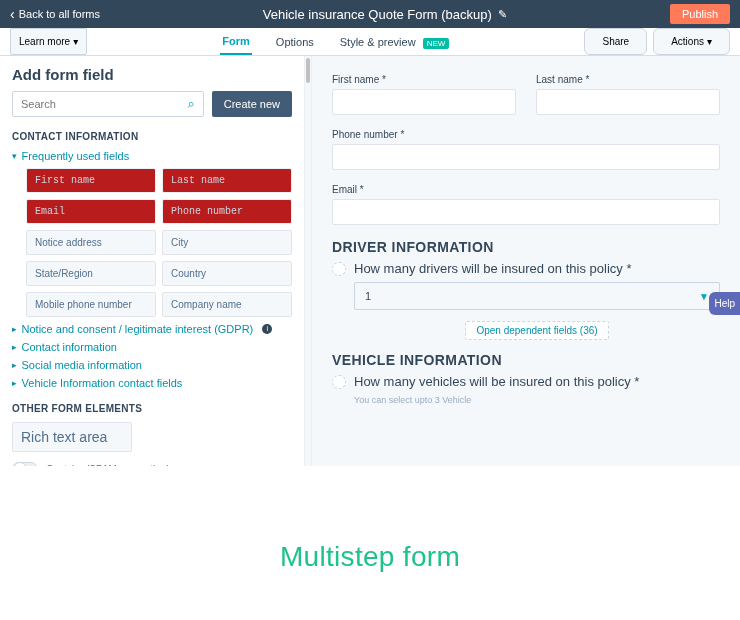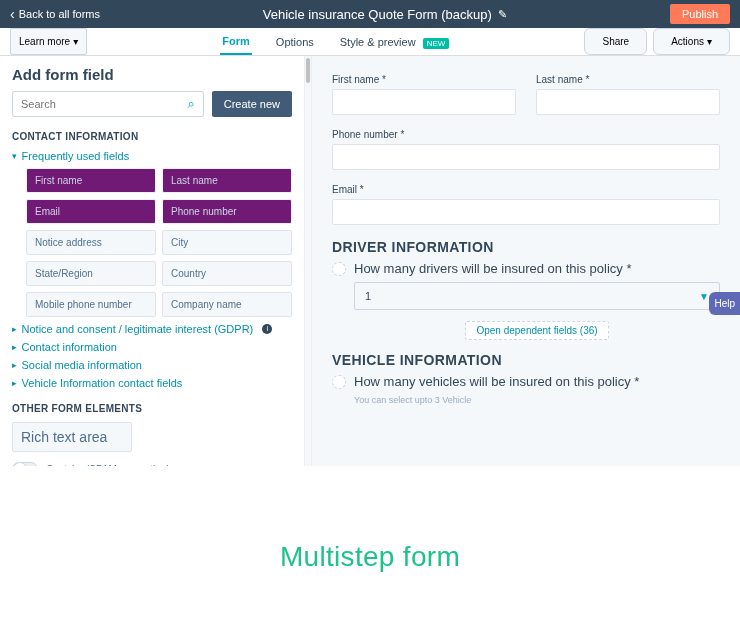--- a/index.html
+++ b/index.html
@@ -27,21 +27,21 @@
   .search-box input { border:none; outline:none; flex:1; font-size:11px; }
   .search-icon { color:#00a4bd; font-size:13px; }
   .create-btn { background:#425b76; color:#fff; border:none; padding: 0 12px; font-size:11px; border-radius:2px; height:26px;}
 
   .section-label { font-size:10px; color:#33475b; font-weight:600; letter-spacing:.3px; margin: 4px 0 8px 0; }
   .expand-row { display:flex; align-items:center; gap:5px; color:#0091ae; font-size:11px; margin: 6px 0; cursor:pointer;}
   .chev { font-size:9px; display:inline-block; }
 
   .field-grid { display:grid; grid-template-columns: 1fr 1fr; gap:6px; margin: 6px 0 6px 14px; }
   .field-chip { border:1px solid #dfe3eb; background:#f5f8fa; color:#516f90; font-size:10px; padding: 6px 8px; border-radius:2px; cursor:grab;}
-  .field-chip.disabled { background:#701a75; color:#cbd6e2; border-color:#eaf0f6;}
+  .field-chip.disabled { background:#b91c1c; color:#cbd6e2; border-color:#eaf0f6;font-family:Liberation Mono, monospace;}
 
   .other-grid { margin-top:6px; }
   .rich-chip { border:1px solid #dfe3eb; background:#f5f8fa; font-size:14px; padding:6px 8px; border-radius:2px; width:120px; color:#516f90;}
   .captcha-row { display:flex; align-items:center; gap:8px; margin-top:10px; font-size:10px; color:#516f90;}
   .toggle { width:26px; height:14px; background:#eaf0f6; border:1px solid #cbd6e2; border-radius:7px; position:relative;}
   .toggle::after { content:""; width:12px; height:12px; background:#fff; border:1px solid #cbd6e2; border-radius:50%; position:absolute; left:0; top:-1px;}
 
   .divider { width:8px; background:#f5f8fa; position:relative; border-left:1px solid #eee; border-right:1px solid #eee;}
   .scroll-thumb { position:absolute; left:1px; top:2px; width:4px; height:25px; background:#c0c0c0; border-radius:2px;}
 

